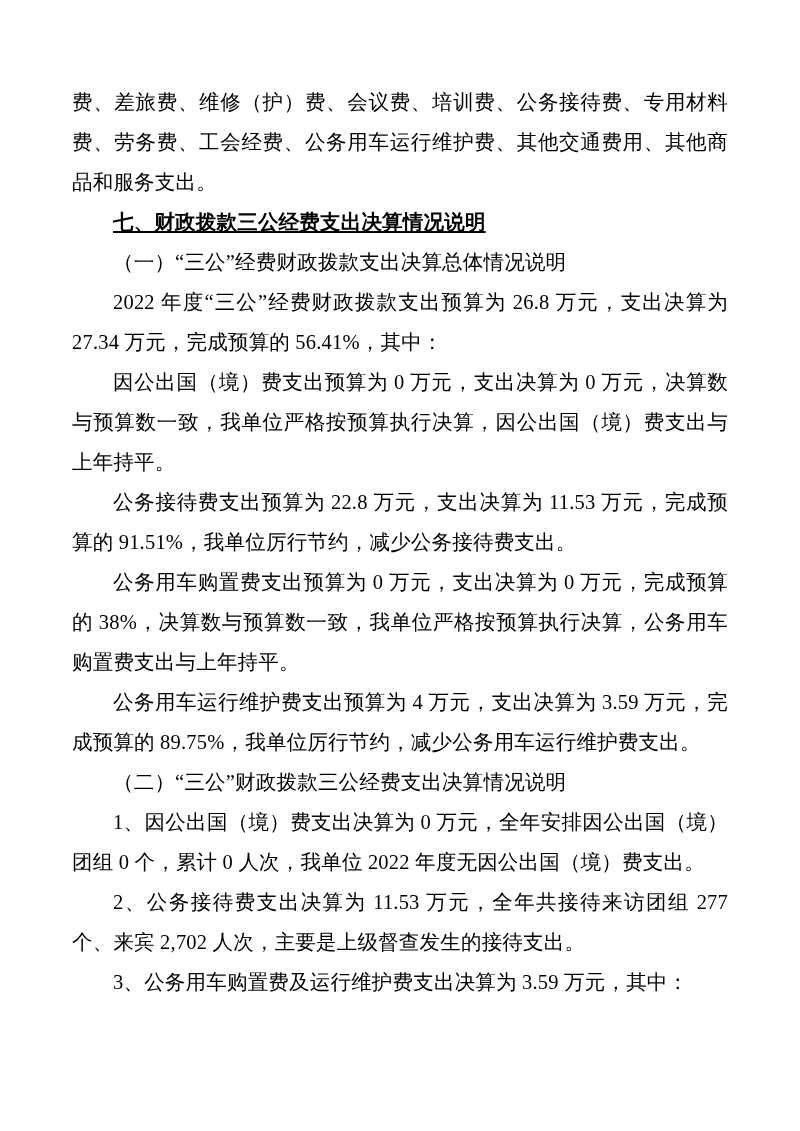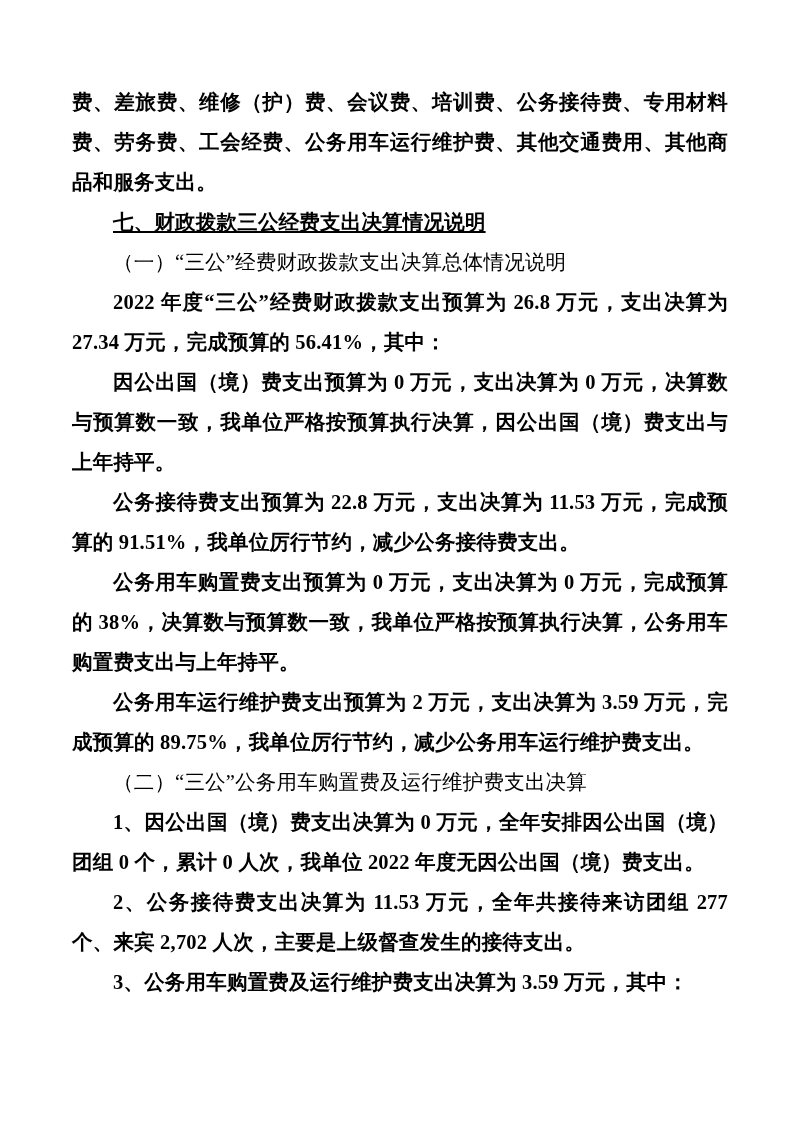--- a/index.html
+++ b/index.html
@@ -28,21 +28,20 @@
     text-align: justify;
     text-justify: inter-ideograph;
     letter-spacing: 0.2px;
   }
   p {
     margin: 0;
     padding: 0;
   }
   .para {
     text-indent: 2em;
-    font-weight: bold;
   }
   .noindent {
     text-indent: 0;
   }
   .heading {
     font-weight: bold;
     text-indent: 2em;
     font-family: "Liberation Serif", "DejaVu Serif", serif;
     text-decoration: underline;
   }
@@ -64,23 +63,23 @@
     <p class="subheading">（一）“三公”经费财政拨款支出决算总体情况说明</p>
 
     <p class="para">2022 年度“三公”经费财政拨款支出预算为 26.8 万元，支出决算为 27.34 万元，完成预算的 56.41%，其中：</p>
 
     <p class="para">因公出国（境）费支出预算为 0 万元，支出决算为 0 万元，决算数与预算数一致，我单位严格按预算执行决算，因公出国（境）费支出与上年持平。</p>
 
     <p class="para">公务接待费支出预算为 22.8 万元，支出决算为 11.53 万元，完成预算的 91.51%，我单位厉行节约，减少公务接待费支出。</p>
 
     <p class="para">公务用车购置费支出预算为 0 万元，支出决算为 0 万元，完成预算的 38%，决算数与预算数一致，我单位严格按预算执行决算，公务用车购置费支出与上年持平。</p>
 
-    <p class="para">公务用车运行维护费支出预算为 2 万元，支出决算为 3.59 万元，完成预算的 89.75%，我单位厉行节约，减少公务用车运行维护费支出。</p>
+    <p class="para">公务用车运行维护费支出预算为 4 万元，支出决算为 3.59 万元，完成预算的 89.75%，我单位厉行节约，减少公务用车运行维护费支出。</p>
 
-    <p class="subheading">（二）“三公”公务用车购置费及运行维护费支出决算</p>
+    <p class="subheading">（二）“三公”财政拨款三公经费支出决算情况说明</p>
 
 
     <p class="para">1、因公出国（境）费支出决算为 0 万元，全年安排因公出国（境）团组 0 个，累计 0 人次，我单位 2022 年度无因公出国（境）费支出。</p>
 
     <p class="para">2、公务接待费支出决算为 11.53 万元，全年共接待来访团组 277 个、来宾 2,702 人次，主要是上级督查发生的接待支出。</p>
 
     <p class="para">3、公务用车购置费及运行维护费支出决算为 3.59 万元，其中：</p>
 
   </div>
 </div>

